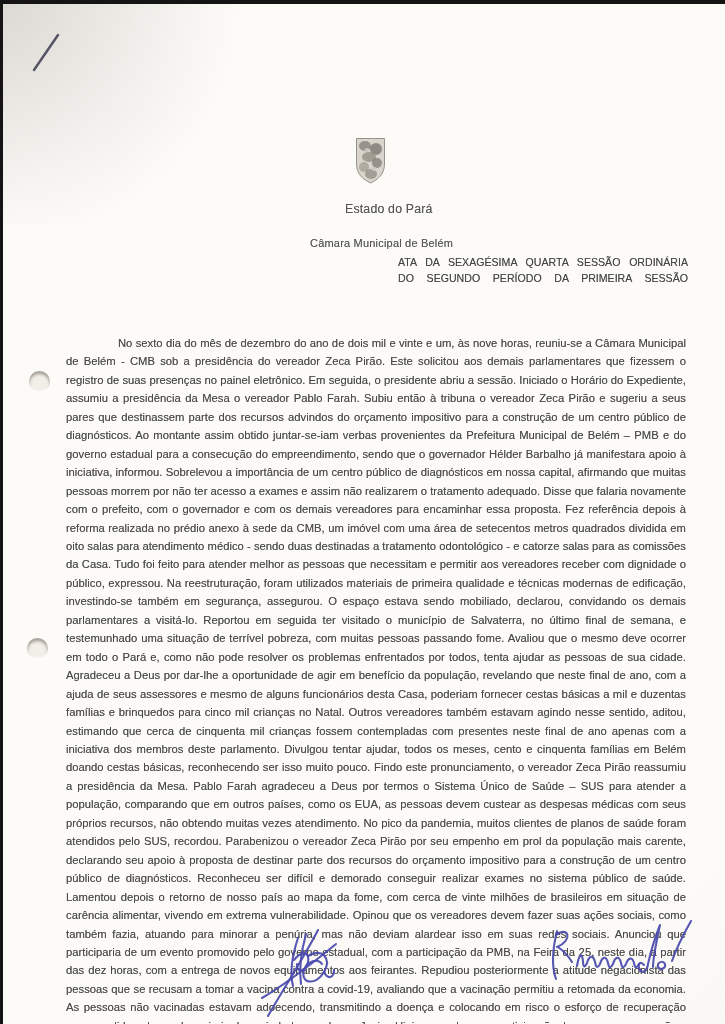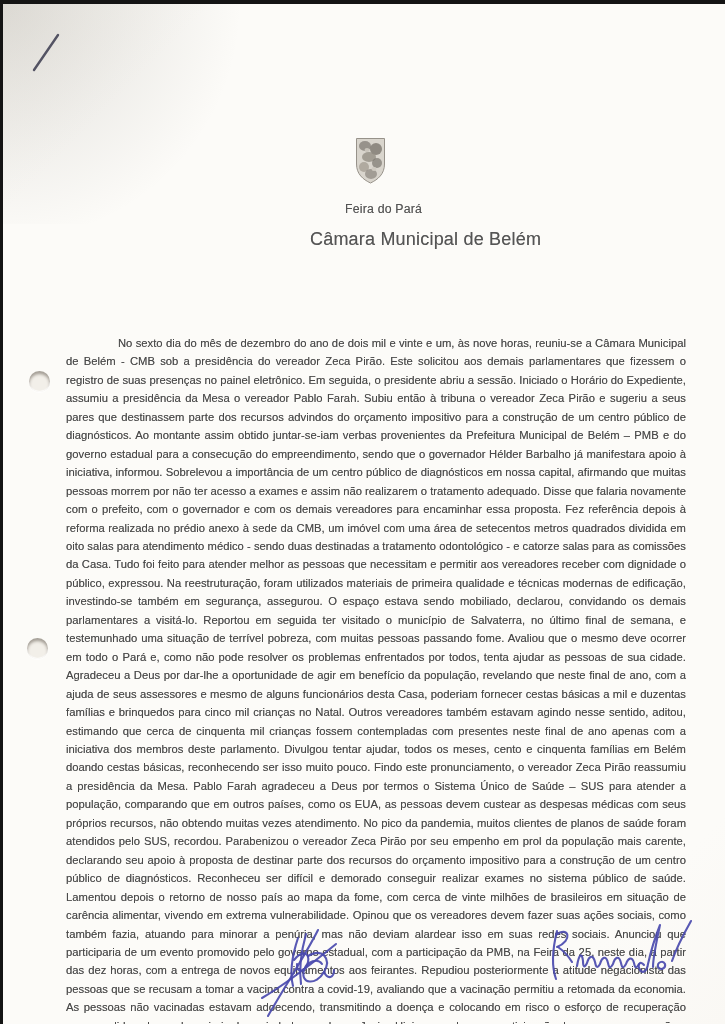--- a/index.html
+++ b/index.html
@@ -29,22 +29,22 @@
   .hole-2{left:24px;top:634px;}
 
   .crest{position:absolute;left:352px;top:133px;width:31px;height:49px;}
 
   .state-line{
     position:absolute;left:342px;top:198px;
     font-size:12.3px;color:#555;letter-spacing:.2px;
     text-shadow:0 0 .6px rgba(80,80,80,.55);
   }
   .chamber-line{
-    position:absolute;left:307px;top:225px;
-    font-size:18px;color:#555;letter-spacing:.2px;
+    position:absolute;left:307px;top:233px;
+    font-size:11px;color:#555;letter-spacing:.2px;
     text-shadow:0 0 .6px rgba(80,80,80,.55);
   }
   .session-title{
     position:absolute;left:395px;top:251px;width:290px;
     font-size:10.6px;line-height:15.6px;color:#474747;
     text-shadow:0 0 .5px rgba(70,70,70,.6);
   }
   .title-line{text-align:justify;}
   .title-line.jl{text-align-last:justify;}
 
@@ -83,24 +83,26 @@
       <ellipse cx="21" cy="12" rx="6" ry="6" fill="#6f6a63" opacity=".7"></ellipse>
       <ellipse cx="14" cy="20" rx="7" ry="5" fill="#938e85" opacity=".8"></ellipse>
       <ellipse cx="22" cy="26" rx="5" ry="5" fill="#7b766f" opacity=".7"></ellipse>
       <ellipse cx="9" cy="30" rx="5" ry="5" fill="#a59f95" opacity=".8"></ellipse>
       <ellipse cx="16" cy="37" rx="6" ry="5" fill="#8a857d" opacity=".7"></ellipse>
       <ellipse cx="12" cy="13" rx="2.5" ry="2" fill="#c9c4bb"></ellipse>
       <ellipse cx="19" cy="32" rx="2.5" ry="2" fill="#cfcac1"></ellipse>
     </svg>
   </div>
 
-  <div class="state-line">Feira do Pará</div>
+  <div class="state-line">Estado do Pará</div>
   <div class="chamber-line">Câmara Municipal de Belém</div>
 
   <div class="session-title">
+    <div class="title-line jl">ATA DA SEXAGÉSIMA QUARTA SESSÃO ORDINÁRIA</div>
+    <div class="title-line jl">DO SEGUNDO PERÍODO DA PRIMEIRA SESSÃO</div>
   </div>
 
   <div class="body-text">No sexto dia do mês de dezembro do ano de dois mil e vinte e um, às nove horas, reuniu-se a Câmara Municipal de Belém - CMB sob a presidência do vereador Zeca Pirão. Este solicitou aos demais parlamentares que fizessem o registro de suas presenças no painel eletrônico. Em seguida, o presidente abriu a sessão. Iniciado o Horário do Expediente, assumiu a presidência da Mesa o vereador Pablo Farah. Subiu então à tribuna o vereador Zeca Pirão e sugeriu a seus pares que destinassem parte dos recursos advindos do orçamento impositivo para a construção de um centro público de diagnósticos. Ao montante assim obtido juntar-se-iam verbas provenientes da Prefeitura Municipal de Belém – PMB e do governo estadual para a consecução do empreendimento, sendo que o governador Hélder Barbalho já manifestara apoio à iniciativa, informou. Sobrelevou a importância de um centro público de diagnósticos em nossa capital, afirmando que muitas pessoas morrem por não ter acesso a exames e assim não realizarem o tratamento adequado. Disse que falaria novamente com o prefeito, com o governador e com os demais vereadores para encaminhar essa proposta. Fez referência depois à reforma realizada no prédio anexo à sede da CMB, um imóvel com uma área de setecentos metros quadrados dividida em oito salas para atendimento médico - sendo duas destinadas a tratamento odontológico - e catorze salas para as comissões da Casa. Tudo foi feito para atender melhor as pessoas que necessitam e permitir aos vereadores receber com dignidade o público, expressou. Na reestruturação, foram utilizados materiais de primeira qualidade e técnicas modernas de edificação, investindo-se também em segurança, assegurou. O espaço estava sendo mobiliado, declarou, convidando os demais parlamentares a visitá-lo. Reportou em seguida ter visitado o município de Salvaterra, no último final de semana, e testemunhado uma situação de terrível pobreza, com muitas pessoas passando fome. Avaliou que o mesmo deve ocorrer em todo o Pará e, como não pode resolver os problemas enfrentados por todos, tenta ajudar as pessoas de sua cidade. Agradeceu a Deus por dar-lhe a oportunidade de agir em benefício da população, revelando que neste final de ano, com a ajuda de seus assessores e mesmo de alguns funcionários desta Casa, poderiam fornecer cestas básicas a mil e duzentas famílias e brinquedos para cinco mil crianças no Natal. Outros vereadores também estavam agindo nesse sentido, aditou, estimando que cerca de cinquenta mil crianças fossem contempladas com presentes neste final de ano apenas com a iniciativa dos membros deste parlamento. Divulgou tentar ajudar, todos os meses, cento e cinquenta famílias em Belém doando cestas básicas, reconhecendo ser isso muito pouco. Findo este pronunciamento, o vereador Zeca Pirão reassumiu a presidência da Mesa. Pablo Farah agradeceu a Deus por termos o Sistema Único de Saúde – SUS para atender a população, comparando que em outros países, como os EUA, as pessoas devem custear as despesas médicas com seus próprios recursos, não obtendo muitas vezes atendimento. No pico da pandemia, muitos clientes de planos de saúde foram atendidos pelo SUS, recordou. Parabenizou o vereador Zeca Pirão por seu empenho em prol da população mais carente, declarando seu apoio à proposta de destinar parte dos recursos do orçamento impositivo para a construção de um centro público de diagnósticos. Reconheceu ser difícil e demorado conseguir realizar exames no sistema público de saúde. Lamentou depois o retorno de nosso país ao mapa da fome, com cerca de vinte milhões de brasileiros em situação de carência alimentar, vivendo em extrema vulnerabilidade. Opinou que os vereadores devem fazer suas ações sociais, como também fazia, atuando para minorar a penúria, mas não deviam alardear isso em suas redes sociais. Anunciou que participaria de um evento promovido pelo governo estadual, com a participação da PMB, na Feira da 25, neste dia, a partir das dez horas, com a entrega de novos equipamentos aos feirantes. Repudiou posteriormente a atitude negacionista das pessoas que se recusam a tomar a vacina contra a covid-19, avaliando que a vacinação permitiu a retomada da economia. As pessoas não vacinadas estavam adoecendo, transmitindo a doença e colocando em risco o esforço de recuperação empreendido pela ampla maioria da sociedade, ponderou. Josias Higino agradeceu a participação das pessoas na sessão</div>
 
   <svg class="sig sig-left" width="95" height="95" viewBox="0 0 95 95">
     <path d="M42,12 C36,30 34,48 37,60"></path>
     <path d="M50,8 C45,26 43,44 45,58"></path>
     <path d="M38,34 C46,24 54,26 52,36 C50,46 40,48 41,38"></path>
     <path d="M52,30 C66,22 76,32 68,46 C60,60 44,58 48,44 C51,35 62,32 66,38"></path>
     <path d="M68,46 C72,54 78,52 78,44"></path>

